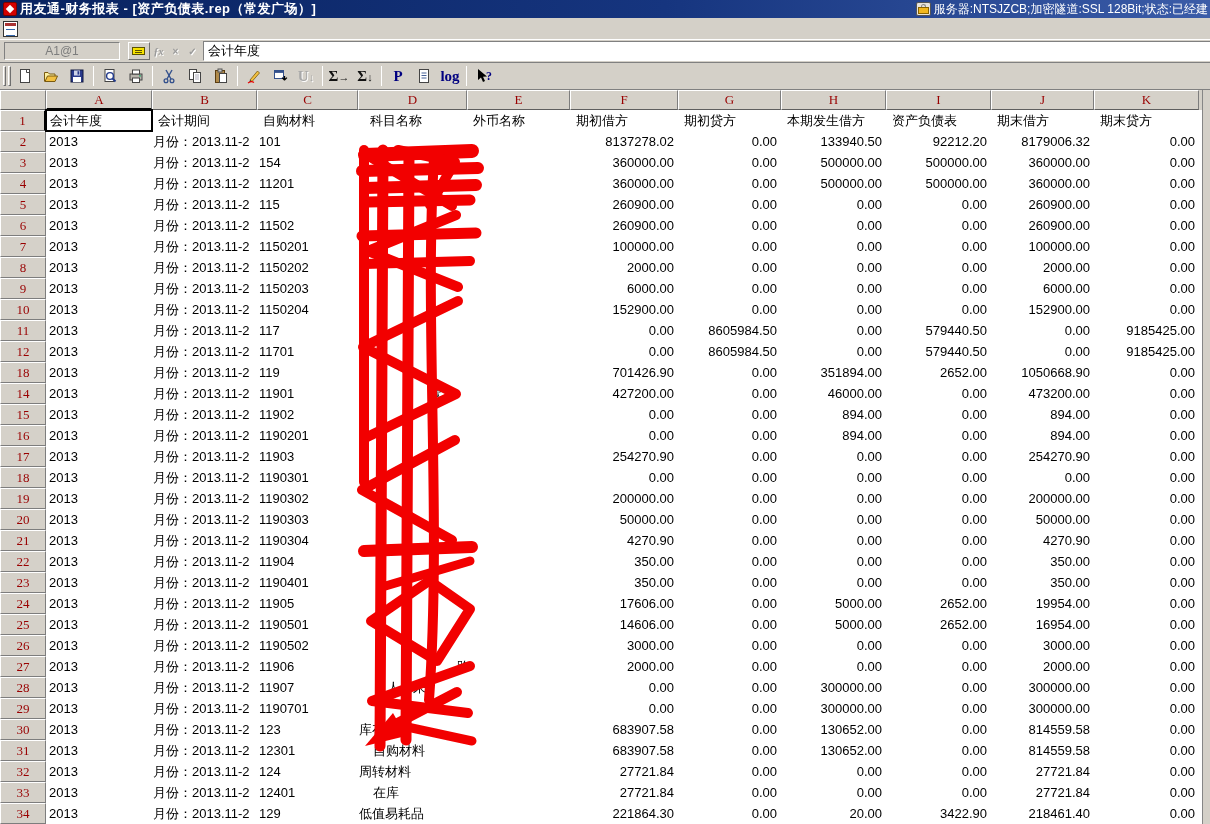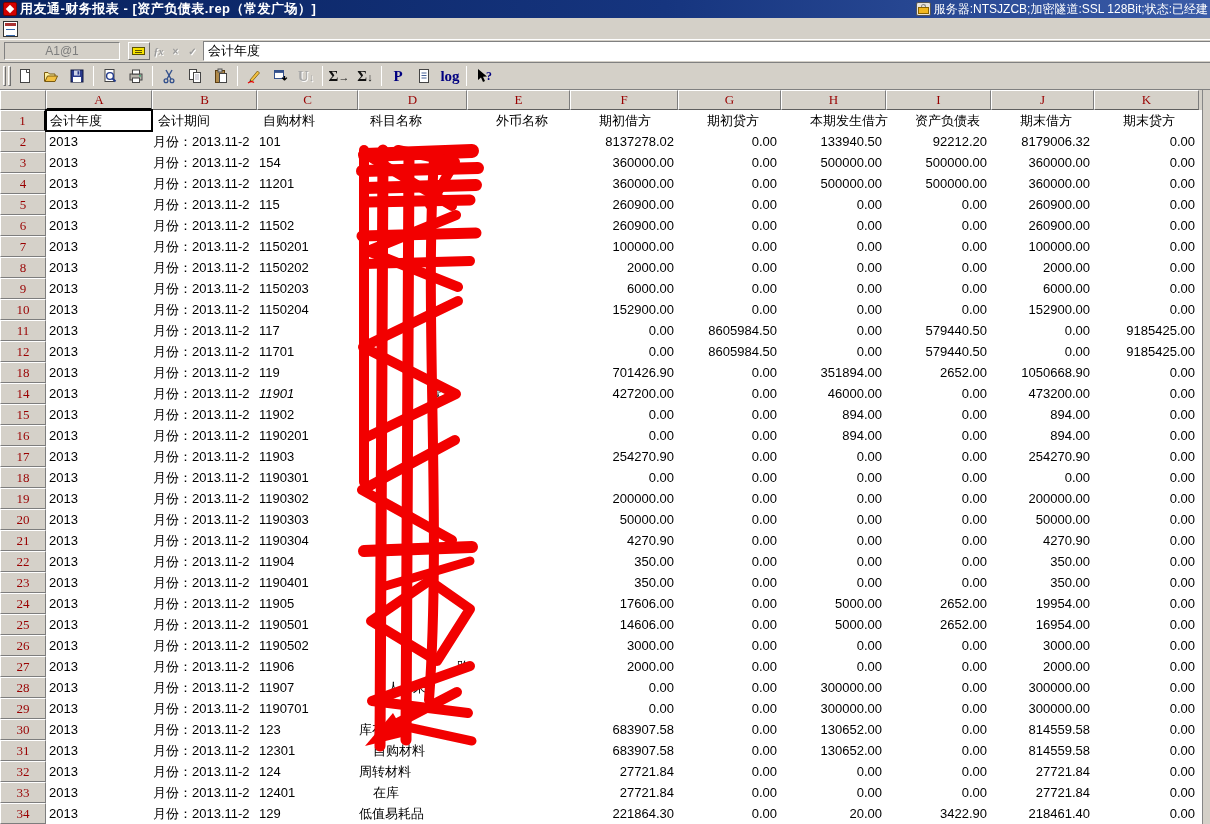--- a/index.html
+++ b/index.html
@@ -221,21 +221,21 @@
         <div class="hcell" style="width: 103px;">J</div>
         <div class="hcell" style="width: 105px;">K</div>
       </div>
     <div id="rows">
         <div class="grow">
           <div class="rhdr sel1">1</div>
           <div class="cell" style="width: 106px; padding-left: 4px;">会计年度</div>
           <div class="cell" style="width: 105px; padding-left: 6px;">会计期间</div>
           <div class="cell" style="width: 101px; padding-left: 6px;">自购材料</div>
           <div class="cell" style="width: 109px; padding-left: 12px;">科目名称</div>
-          <div class="cell" style="width: 103px; padding-left: 6px; margin-left: 23px;">外币名称</div>
+          <div class="cell" style="width: 103px; padding-left: 6px;">外币名称</div>
           <div class="cell" style="width: 108px; padding-left: 6px;">期初借方</div>
           <div class="cell" style="width: 103px; padding-left: 6px;">期初贷方</div>
           <div class="cell" style="width: 105px; padding-left: 6px;">本期发生借方</div>
           <div class="cell" style="width: 105px; padding-left: 6px;">资产负债表</div>
           <div class="cell" style="width: 103px; padding-left: 6px;">期末借方</div>
           <div class="cell" style="width: 105px; padding-left: 6px;">期末贷方</div>
         </div>
         <div class="grow">
           <div class="rhdr">2</div>
           <div class="cell" style="width: 106px; padding-left: 3px;">2013</div>
@@ -401,21 +401,21 @@
           <div class="cell num" style="width: 103px;">0.00</div>
           <div class="cell num" style="width: 105px;">351894.00</div>
           <div class="cell num" style="width: 105px;">2652.00</div>
           <div class="cell num" style="width: 103px;">1050668.90</div>
           <div class="cell num" style="width: 105px;">0.00</div>
         </div>
         <div class="grow">
           <div class="rhdr">14</div>
           <div class="cell" style="width: 106px; padding-left: 3px;">2013</div>
           <div class="cell" style="width: 105px; padding-left: 1px;">月份：2013.11-2</div>
-          <div class="cell" style="width: 101px; padding-left: 2px; font-style: italic;">11901</div>
+          <div class="cell" style="width: 101px; padding-left: 2px;">11901</div>
           <div class="cell" style="width: 109px; padding-left: 71px;">款</div>
           <div class="cell" style="width: 103px; padding-left: 3px;"></div>
           <div class="cell num" style="width: 108px;">427200.00</div>
           <div class="cell num" style="width: 103px;">0.00</div>
           <div class="cell num" style="width: 105px;">46000.00</div>
           <div class="cell num" style="width: 105px;">0.00</div>
           <div class="cell num" style="width: 103px;">473200.00</div>
           <div class="cell num" style="width: 105px;">0.00</div>
         </div>
         <div class="grow">

